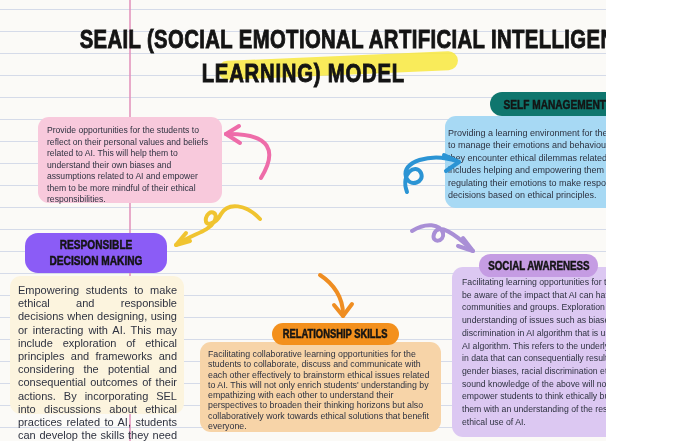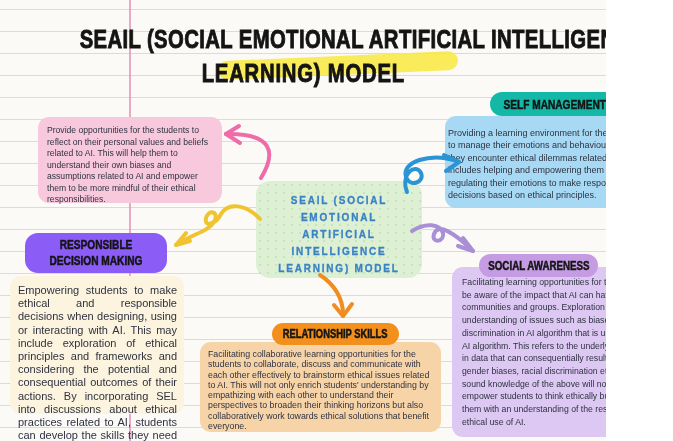--- a/index.html
+++ b/index.html
@@ -88,32 +88,29 @@
   <div class="rules"></div>
   <div class="margin-line" style="background-color: rgb(225, 143, 186);"></div>
 
   <div class="highlight" style="background-color: rgb(248, 231, 62);"></div>
 
   <div class="title">
     <span class="ln"><span class="cond t1">SEAIL (SOCIAL EMOTIONAL ARTIFICIAL INTELLIGENCE</span></span>
     <span class="ln"><span class="cond t2">LEARNING) MODEL</span></span>
   </div>
 
-  <div class="body c-body" style="background-color: rgb(222, 240, 212);">
-    <div class="c-text" style="color: rgb(59, 130, 198);">SEAIL (SOCIAL EMOTIONAL ARTIFICIAL INTELLIGENCE LEARNING) MODEL</div>
-  </div>
 
   <div class="body saw-body" style="background-color: rgb(248, 201, 220);">
     <p>Provide opportunities for the students to reflect on their personal values and beliefs related to AI. This will help them to understand their own biases and assumptions related to AI and empower them to be more mindful of their ethical responsibilities.</p>
   </div>
 
   <div class="body sm-body" style="background-color: rgb(167, 217, 244);">
     <p>Providing a learning environment for the students to manage their emotions and behaviours when they encounter ethical dilemmas related to AI. This includes helping and empowering them with regulating their emotions to make responsible decisions based on ethical principles.</p>
   </div>
-  <div class="pill sm-pill" style="background-color: #14b8a6;">
+  <div class="pill sm-pill" style="background-color: #0f766e;">
     <span class="cond">SELF MANAGEMENT</span>
   </div>
 
   <div class="body rdm-body" style="background-color: rgb(252, 244, 222);">
     <p>Empowering students to make ethical and responsible decisions when designing, using or interacting with AI. This may include exploration of ethical principles and frameworks and considering the potential and consequential outcomes of their actions. By incorporating SEL into discussions about ethical practices related to AI, students can develop the skills they need to make thoughtful and responsible decisions in a rapidly changing technological landscape.</p>
   </div>
   <div class="pill rdm-pill" style="background-color: #8b5cf6;">
     <span class="cond">RESPONSIBLE DECISION MAKING</span>
   </div>
 

